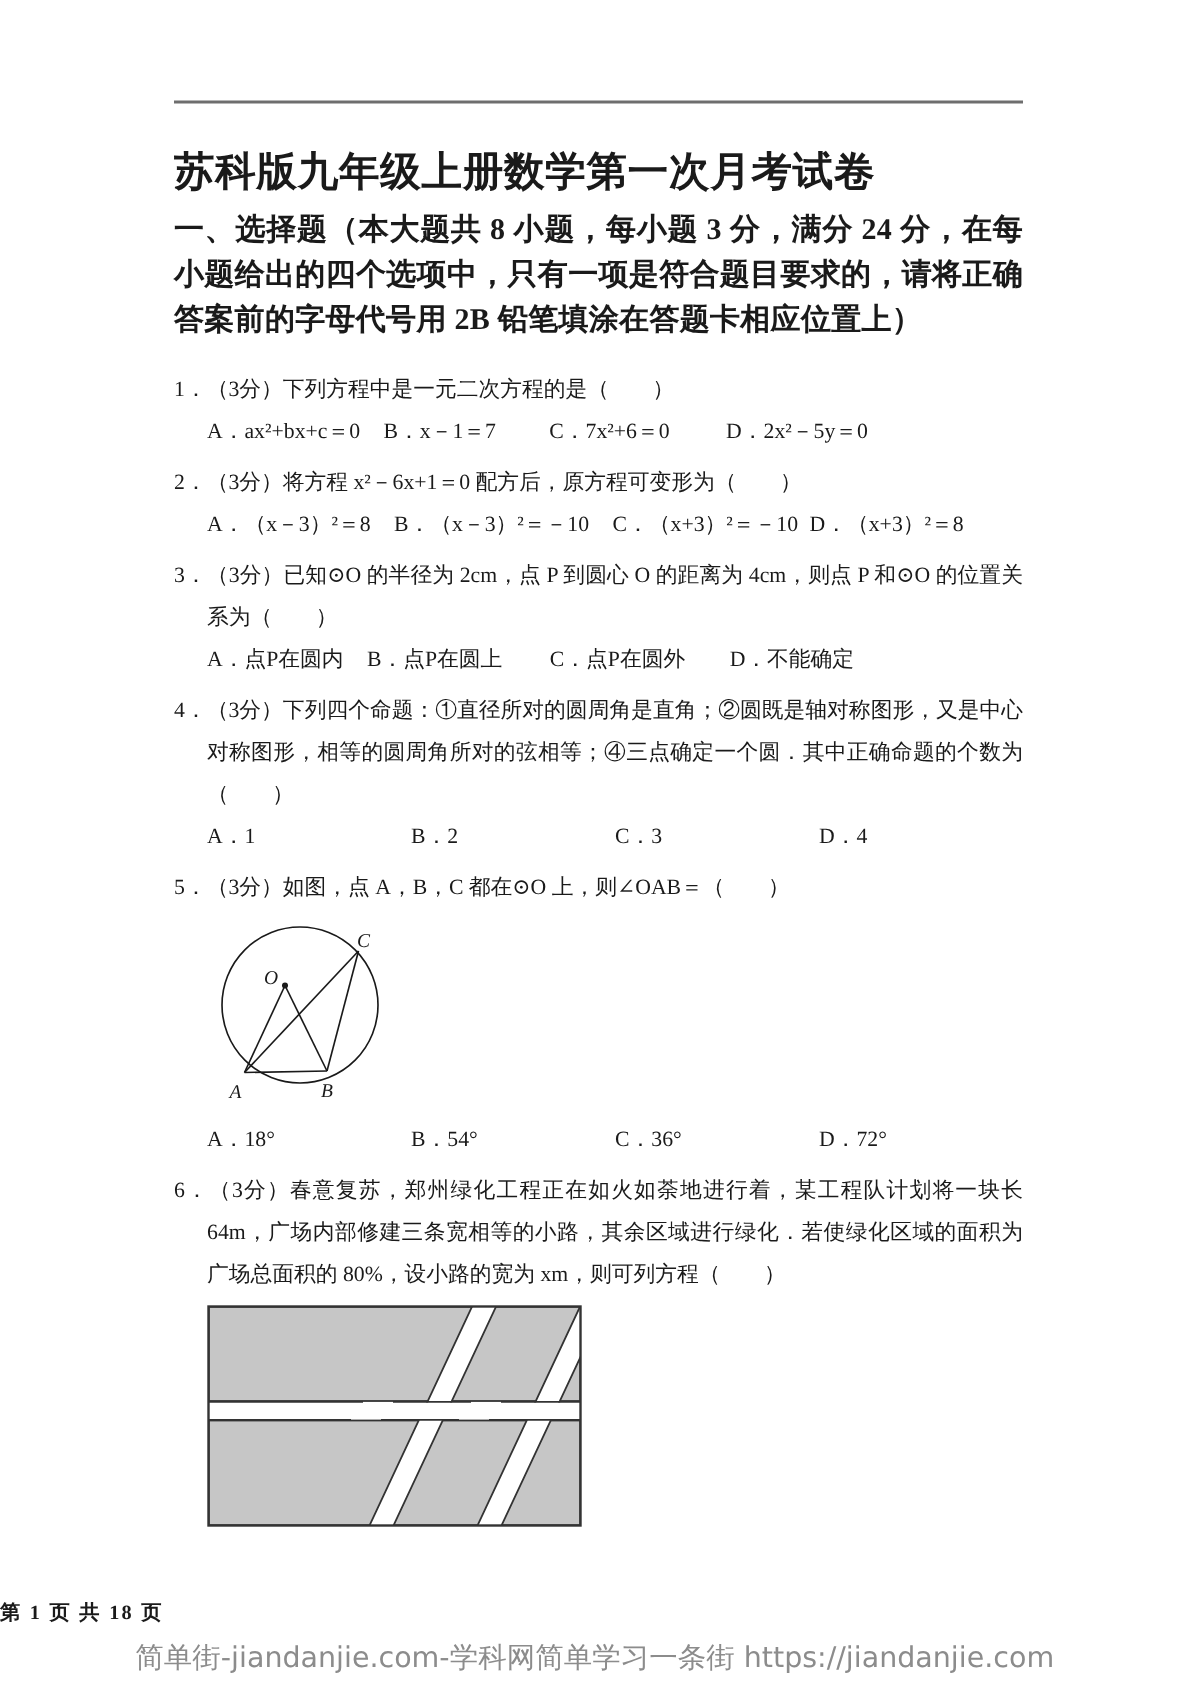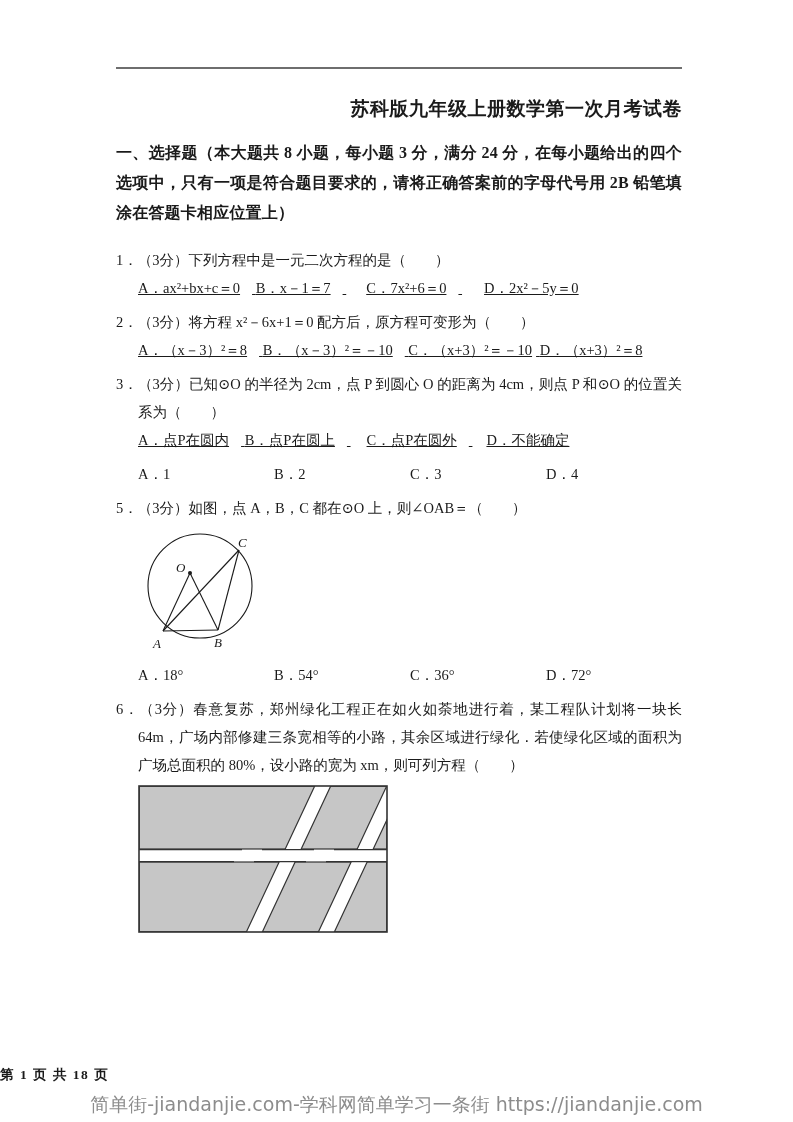--- a/index.html
+++ b/index.html
@@ -27,34 +27,34 @@
     top: 67px;
     width: 566px;
     height: 2px;
     background: #6e6e6e;
   }
   .doc-title {
     position: absolute;
     left: 116px;
     top: 96px;
     width: 566px;
-    text-align: right;
-    font-size: 19px;
+    text-align: left;
+    font-size: 27px;
     font-weight: bold;
     letter-spacing: 0.5px;
     font-family: "Liberation Serif", "DejaVu Serif", serif;
   }
   .content {
     position: absolute;
     left: 116px;
     top: 138px;
     width: 566px;
   }
   .section-head {
-    font-size: 16px;
+    font-size: 20px;
     font-weight: bold;
     line-height: 30px;
     text-align: justify;
     text-justify: inter-ideograph;
     letter-spacing: 0.2px;
     margin-bottom: 18px;
   }
   .q {
     margin-top: 6px;
   }
@@ -74,21 +74,20 @@
     display: flex;
     flex-wrap: nowrap;
   }
   .q-opts.spread > span {
     width: 25%;
     display: inline-block;
   }
   .q-opts.flow {
     display: block;
     white-space: nowrap;
-    text-decoration: underline;
   }
   .q-opts.flow > span { margin-right: 12px; }
   .fig {
     padding-left: 22px;
     margin: 6px 0 4px 0;
   }
   .footer-page {
     position: absolute;
     left: 0;
     top: 1066px;
@@ -147,20 +146,21 @@
       <div class="q-stem">3．（3分）已知⊙O 的半径为 2cm，点 P 到圆心 O 的距离为 4cm，则点 P 和⊙O 的位置关系为（　　）</div>
       <div class="q-opts flow">
         <span>A．点P在圆内</span>
         <span style="margin-left:0">B．点P在圆上</span>
         <span style="margin-left:16px">C．点P在圆外</span>
         <span style="margin-left:14px">D．不能确定</span>
       </div>
     </div>
 
     <div class="q">
+      <div class="q-stem">4．（3分）下列四个命题：①直径所对的圆周角是直角；②圆既是轴对称图形，又是中心对称图形，相等的圆周角所对的弦相等；④三点确定一个圆．其中正确命题的个数为（　　）</div>
       <div class="q-opts spread">
         <span>A．1</span>
         <span>B．2</span>
         <span>C．3</span>
         <span>D．4</span>
       </div>
     </div>
 
     <div class="q">
       <div class="q-stem">5．（3分）如图，点 A，B，C 都在⊙O 上，则∠OAB＝（　　）</div>

